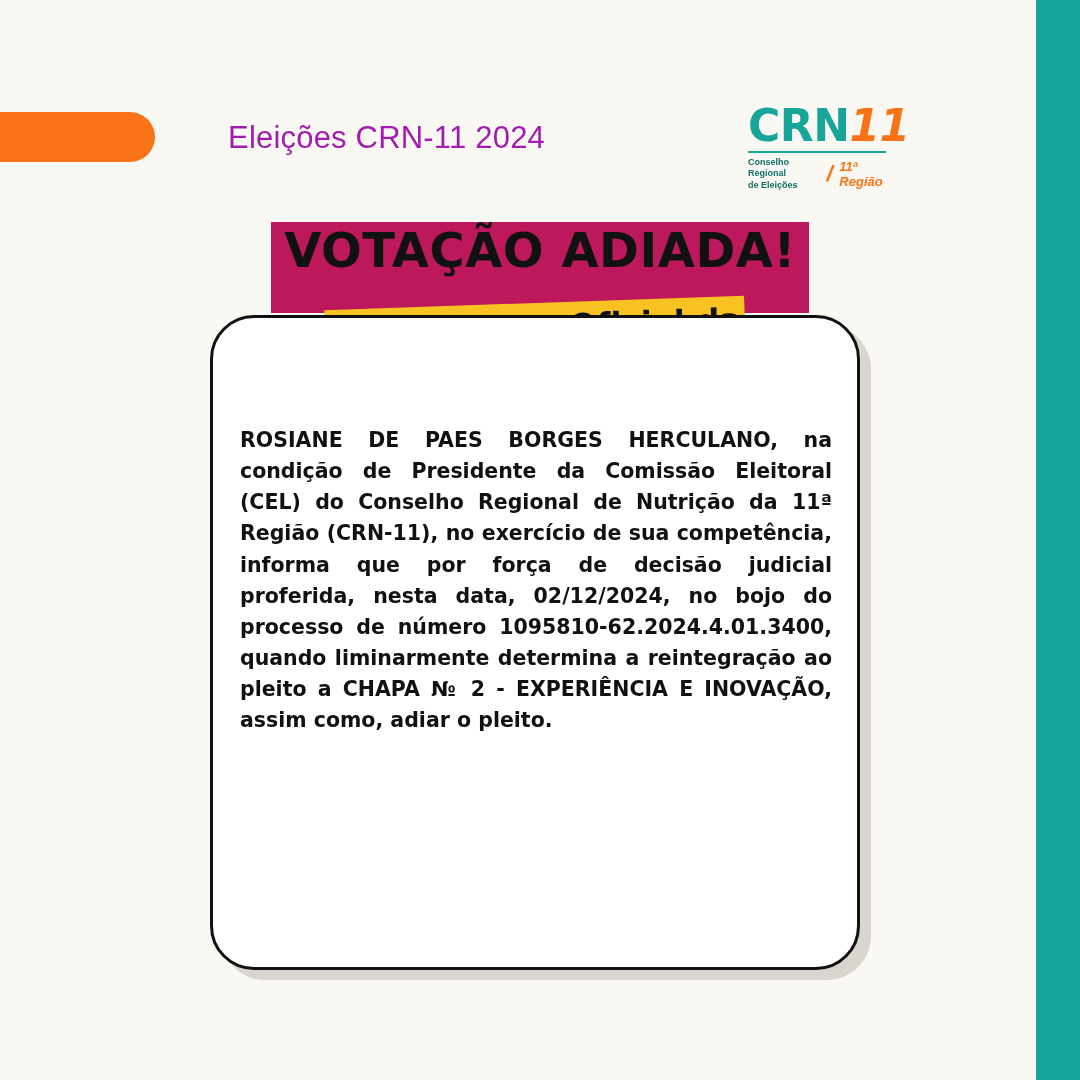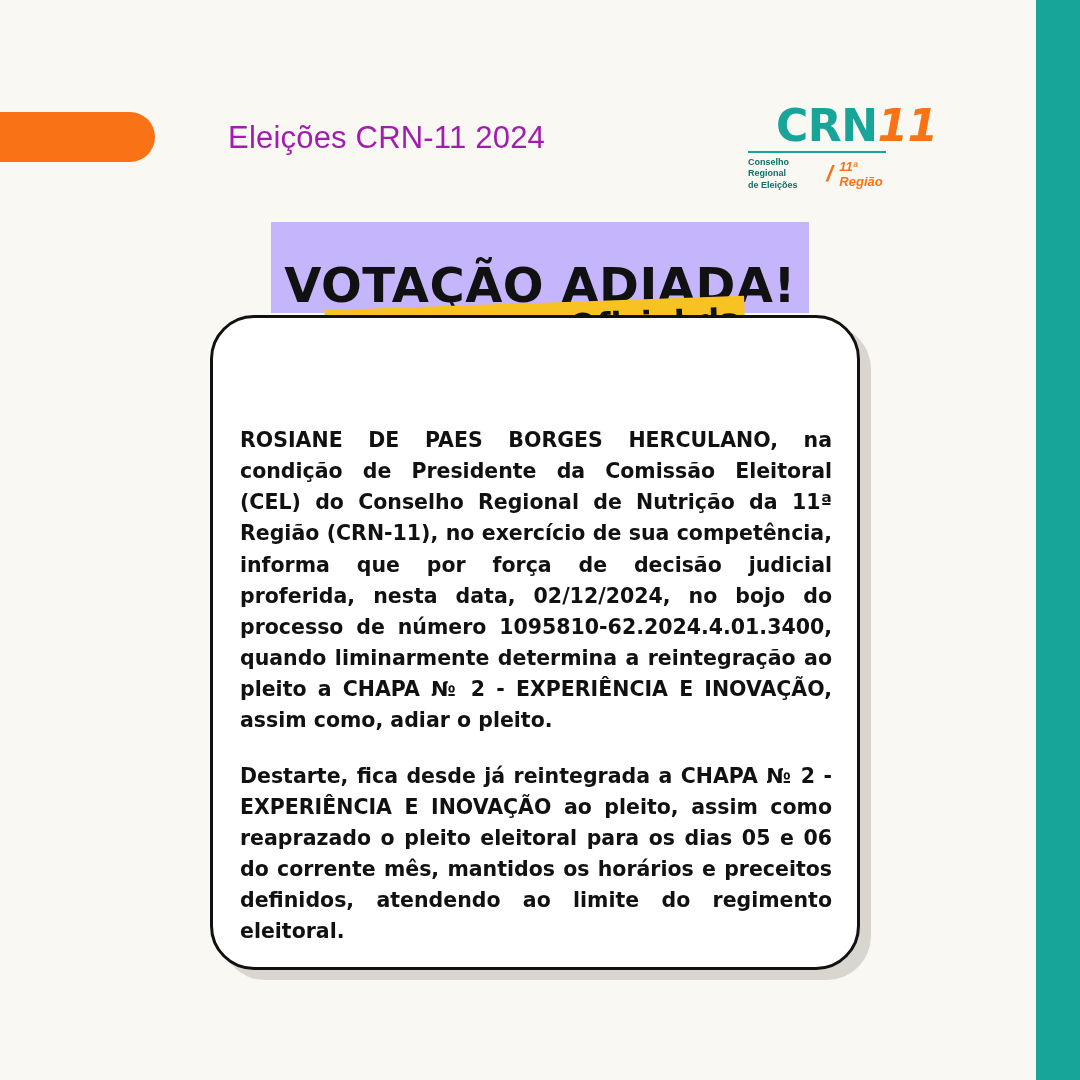--- a/index.html
+++ b/index.html
@@ -55,21 +55,20 @@
     top: 104px;
     width: 150px;
     height: 80px;
   }
   .logo-top {
     font-size: 44px;
     font-weight: bold;
     letter-spacing: -0.5px;
     line-height: 1;
     font-family: "DejaVu Sans", sans-serif;
-    margin-left: 28px;
   }
   .logo-crn { color: #17a599; }
   .logo-11 { color: #f97316; font-style: italic; }
   .logo-rule {
     width: 138px;
     height: 2px;
     background: #17a599;
     margin-top: 3px;
   }
   .logo-sub {
@@ -98,23 +97,23 @@
     font-style: italic;
   }
 
   
   .headline-banner {
     position: absolute;
     left: 271px;
     top: 222px;
     width: 538px;
     height: 91px;
-    background: #c4b5fd;
+    background: #be185d;
     display: flex;
-    align-items: flex-end;
+    align-items: flex-start;
     justify-content: center;
   }
   .headline-banner span {
     font-family: "DejaVu Sans", sans-serif;
     font-size: 48px;
     font-weight: bold;
     color: #111;
     letter-spacing: 0.5px;
   }
 
@@ -218,14 +217,13 @@
 </div>
 <div class="sub-row sub-row-2">
   <span>Comissão Eleitoral</span>
 </div>
 
 <div class="card-shadow"></div>
 <div class="card"></div>
 
 <div class="card-body">
   <p>ROSIANE DE PAES BORGES HERCULANO, na condição de Presidente da Comissão Eleitoral (CEL) do Conselho Regional de Nutrição da 11ª Região (CRN-11), no exercício de sua competência, informa que por força de decisão judicial proferida, nesta data, 02/12/2024, no bojo do processo de número 1095810-62.2024.4.01.3400, quando liminarmente determina a reintegração ao pleito a CHAPA № 2 - EXPERIÊNCIA E INOVAÇÃO, assim como, adiar o pleito.</p>
-  <p class="last">Destarte, fica desde já reintegrada a CHAPA № 2 - EXPERIÊNCIA E INOVAÇÃO ao pleito, assim como reaprazado o pleito eleitoral para os dias 05 e 06 do corrente mês, mantidos os horários e preceitos definidos, atendendo ao limite do regimento eleitoral.</p>
 </div>
 
 </body></html>

